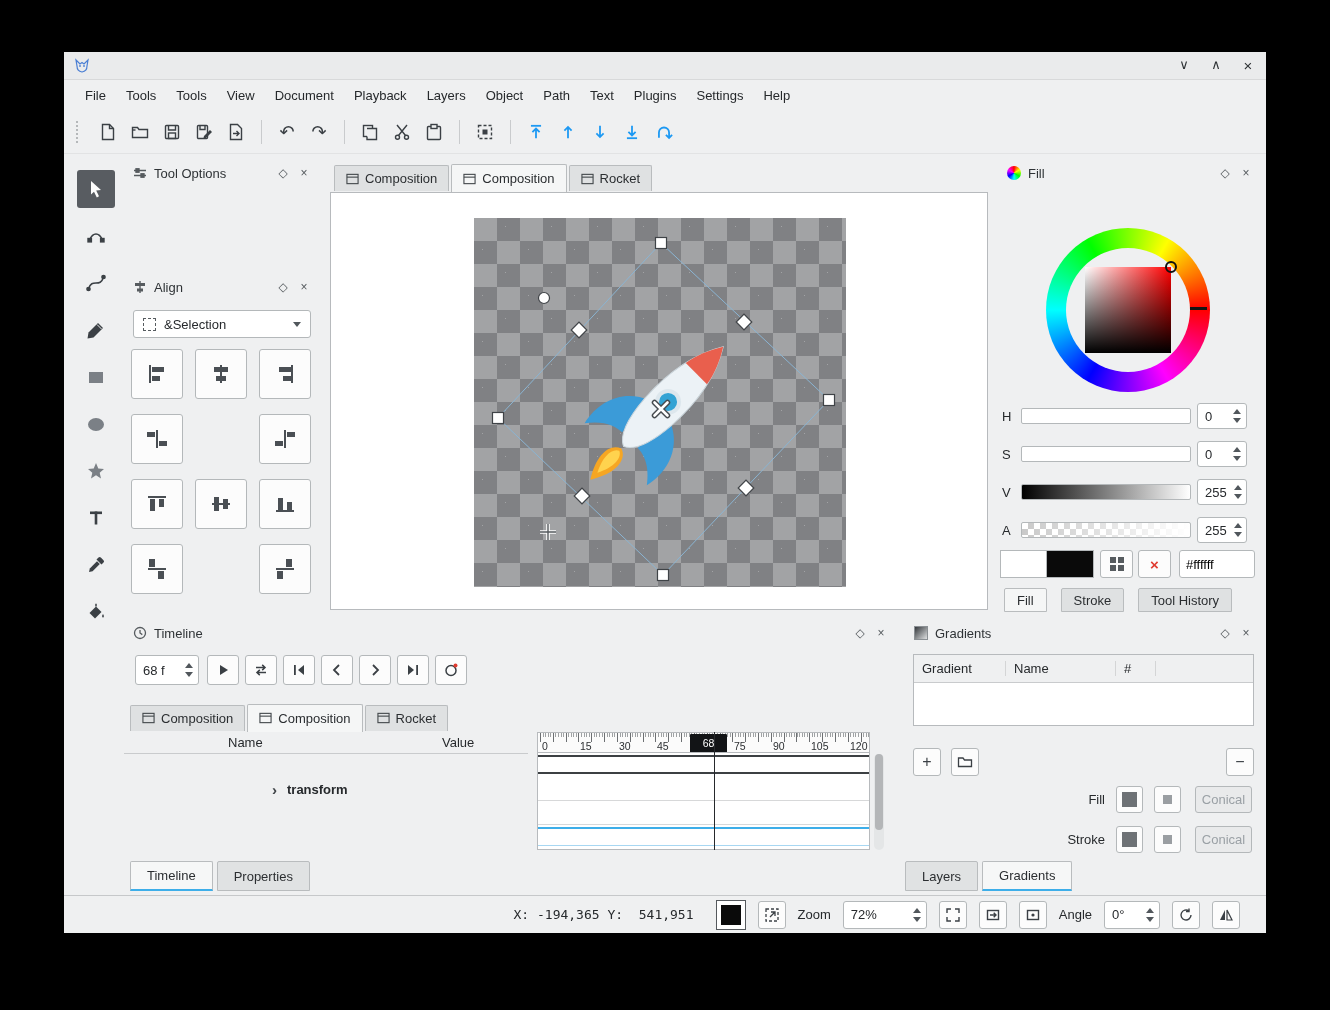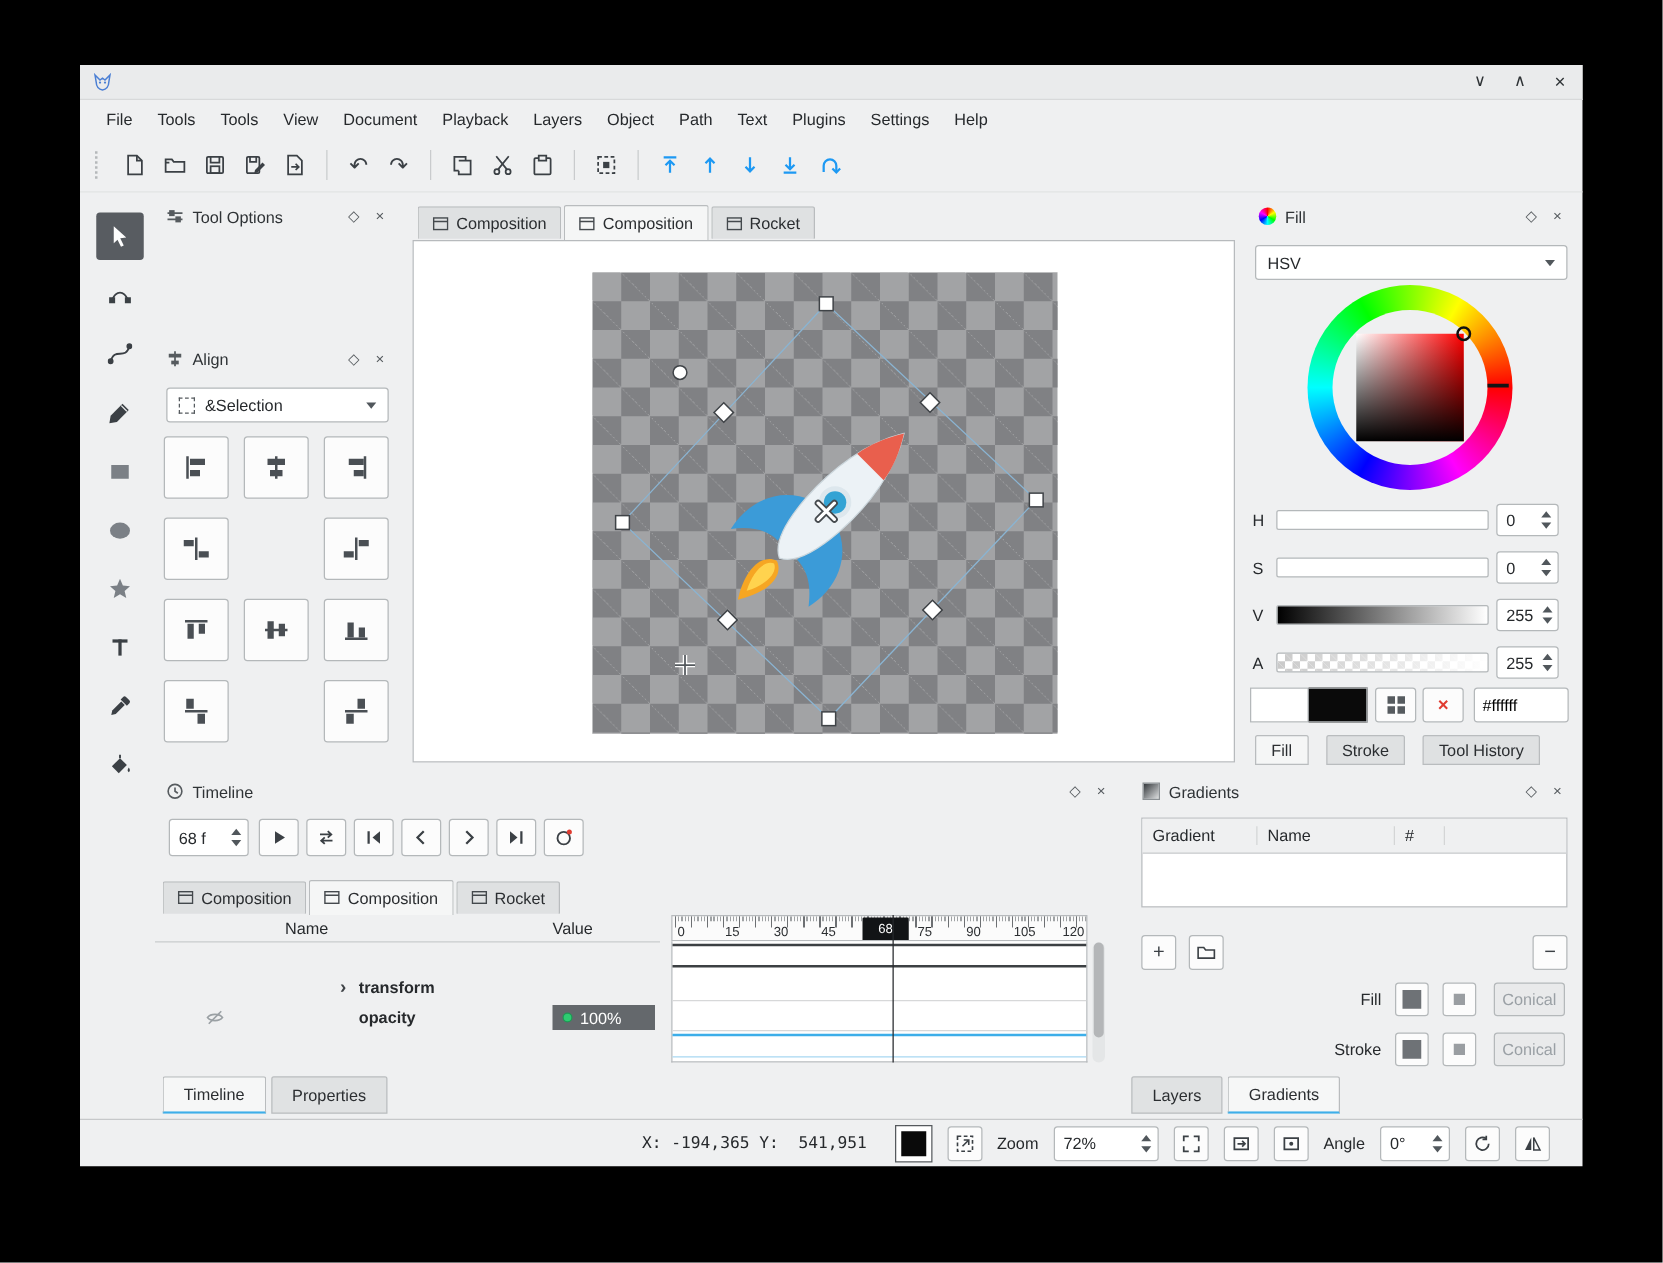--- a/index.html
+++ b/index.html
@@ -453,24 +453,20 @@
   </div>
 
   <div class="panel" style="left:934px;top:108px;width:264px;height:453px">
     <div class="phead">
       <span style="width:14px;height:14px;border-radius:50%;background:conic-gradient(red,yellow,lime,cyan,blue,magenta,red)"></span>
       <span>Fill</span>
       <span class="sp"></span>
       <span class="pbtn">◇</span>
       <span class="pbtn">×</span>
     </div>
-    <div class="dropdown" style="left:6px;top:36px;width:250px">
-      <span>HSV</span>
-      <span class="dd-arrow"></span>
-    </div>
     <div class="wheel">
       <div class="wheel-hole"></div>
       <div class="sv-square"></div>
       <div class="hue-marker"></div>
       <div class="sv-cursor"></div>
     </div>
     <div class="hsv-row" style="top:243px">
       <span class="hsv-label">H</span>
       <div class="slider"></div>
       <span class="spin small">
@@ -618,33 +614,20 @@
         </span>
     </div>
     <div style="position:absolute;left:0;top:112px;width:404px;height:22px;border-bottom:1px solid #c9cbcd">
       <span style="position:absolute;left:104px;top:3px">Name</span>
       <span style="position:absolute;left:318px;top:3px">Value</span>
     </div>
 
     <div class="tl-row" style="top:158px">
       <span class="expander" style="left:148px">›</span>
       <b class="tl-name" style="left:163px">transform</b>
-    </div>
-    <div class="tl-row" style="top:182px">
-      <span class="cicon" style="left:40px">
-          <svg width="16" height="16" viewBox="0 0 16 16" fill="none" stroke="#9aa0a4" stroke-width="1.3">
-            <path d="M2 8 C4.5 4.7 11.5 4.7 14 8 C11.5 11.3 4.5 11.3 2 8 Z"></path>
-            <path d="M3 13 L13 3"></path>
-          </svg>
-        </span>
-      <b class="tl-name" style="left:163px">opacity</b>
-      <span style="position:absolute;left:318px;top:2px;width:82px;height:20px;background:#64686c;color:#fff;display:flex;align-items:center;gap:6px;padding:0 8px">
-        <span style="width:8px;height:8px;border-radius:50%;background:#2ecc71;border:1px solid #1d9a54"></span>
-        <span>100%</span>
-      </span>
     </div>
 
     <div style="position:absolute;left:413px;top:112px;width:333px;height:118px">
       <div class="ruler">
         <div class="ticks-minor"></div>
         <div class="ticks-major"></div>
         <span class="tick-label" style="left:4px">0</span>
         <span class="tick-label" style="left:42px">15</span>
         <span class="tick-label" style="left:81px">30</span>
         <span class="tick-label" style="left:119px">45</span>

